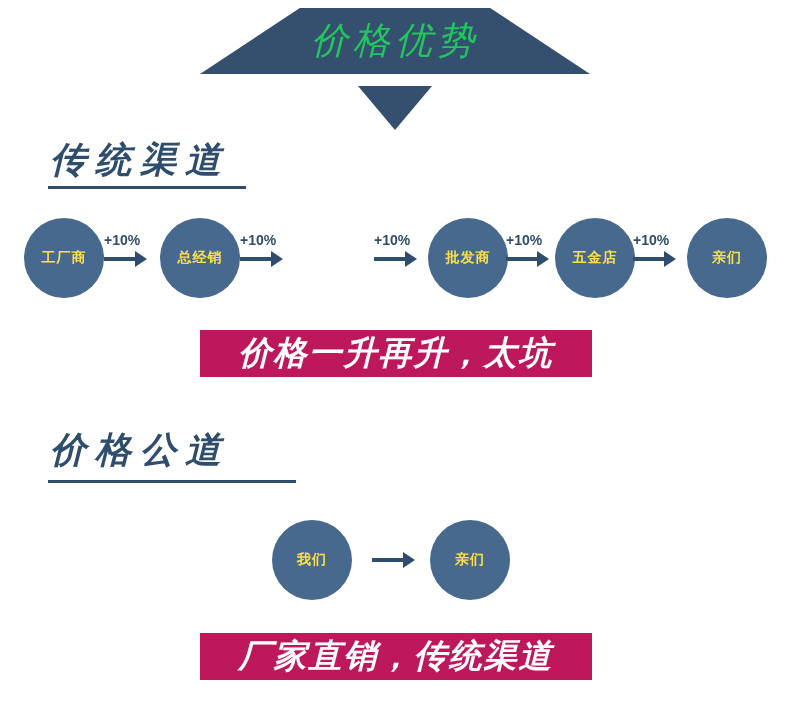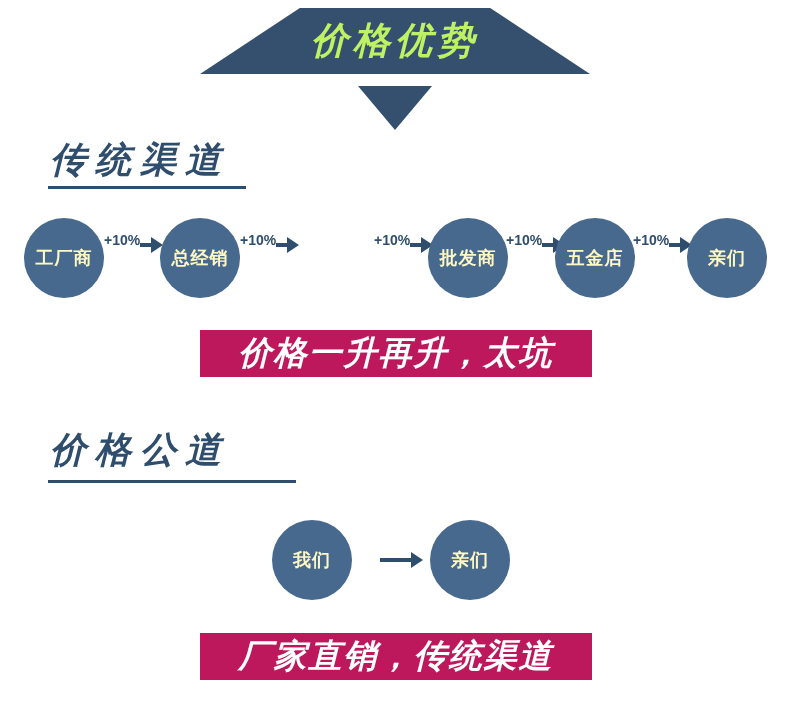--- a/index.html
+++ b/index.html
@@ -16,23 +16,23 @@
   
   .top-banner {
     position: absolute;
     left: 200px; top: 8px;
     width: 390px; height: 66px;
     background: #35506e;
     clip-path: polygon(25.6% 0, 74.4% 0, 100% 100%, 0 100%);
     display: flex; align-items: center; justify-content: center;
   }
   .top-title {
-    color: #bef264;
+    color: #22c55e;
     font-size: 37px;
-    font-weight: bold;
+    font-weight: normal;
     letter-spacing: 5px;
     font-style: italic;
   }
   .down-arrow {
     position: absolute;
     left: 358px; top: 86px;
     width: 0; height: 0;
     border-left: 37px solid transparent;
     border-right: 37px solid transparent;
     border-top: 44px solid #35506e;
@@ -58,35 +58,35 @@
   .underline-1 { left: 48px; top: 186px; width: 198px; }
   .underline-2 { left: 48px; top: 480px; width: 248px; }
 
   
   .circle {
     position: absolute;
     top: 218px;
     width: 80px; height: 80px;
     border-radius: 50%;
     background: #48698e;
-    color: #fef9c3;
-    font-size: 18px;
+    color: #fde047;
+    font-size: 14px;
     font-weight: bold;
     letter-spacing: 1px;
     display: flex; align-items: center; justify-content: center;
     white-space: nowrap;
   }
   .circle-row2 { top: 520px; }
 
   
   .connector {
     position: absolute;
     top: 232px;
     width: 56px;
-    display: flex; flex-direction: row; align-items: center;
+    display: flex; flex-direction: column; 
   }
   .pct {
     font-size: 14px;
     font-weight: bold;
     color: #2f4d6d;
     line-height: 16px;
   }
   .arrow-line {
     position: relative;
     display: block;

